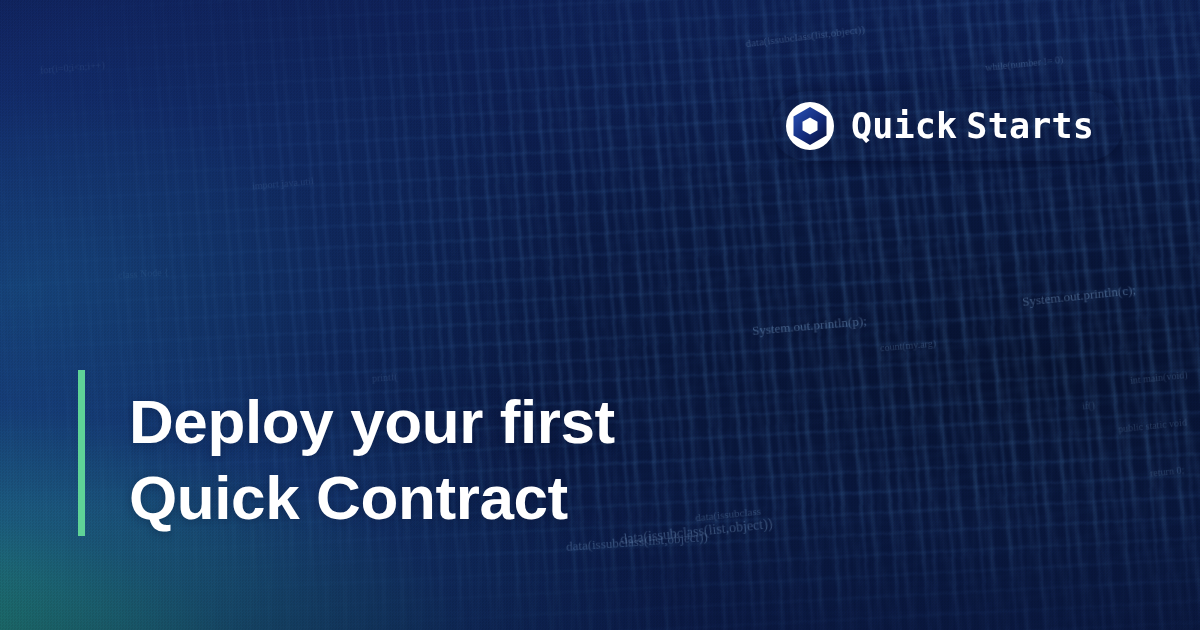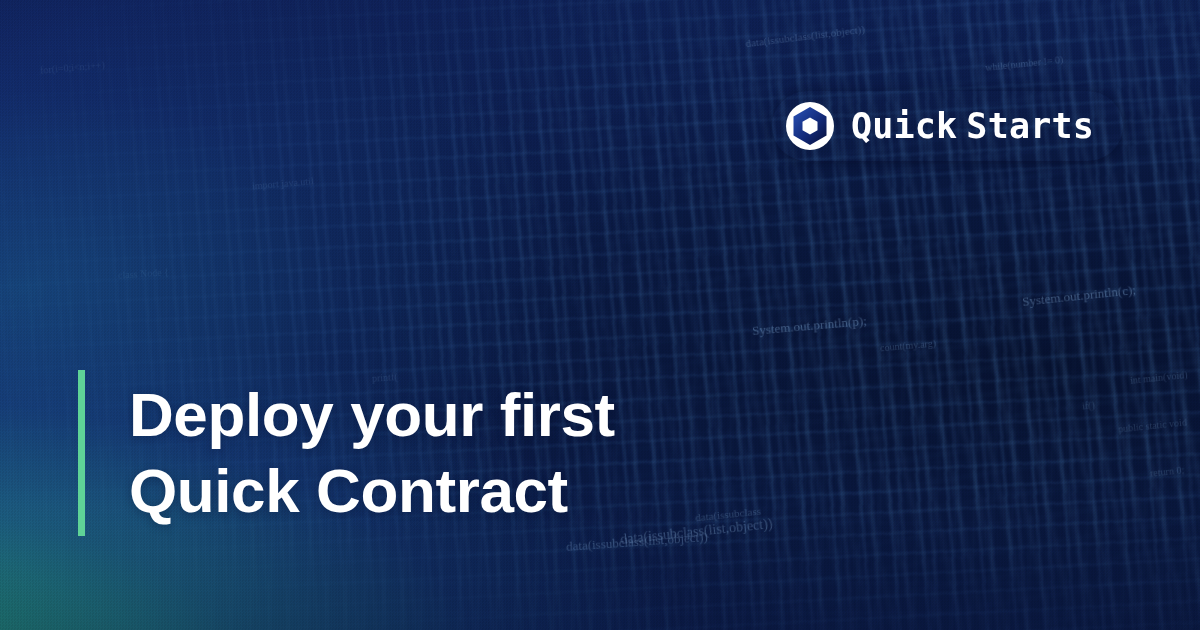--- a/index.html
+++ b/index.html
@@ -157,21 +157,21 @@
     white-space: nowrap;
   }
   .badge-text .sp { display: inline-block; width: 9px; }
 
   
   .title-block {
     position: absolute;
     left: 78px;
     top: 370px;
     display: flex;
-    align-items: center;
+    align-items: flex-end;
   }
   .accent-bar {
     width: 7px;
     height: 166px;
     background: #5fd397;
     flex: 0 0 auto;
   }
   .title-text {
     margin-left: 44px;
     color: #ffffff;

